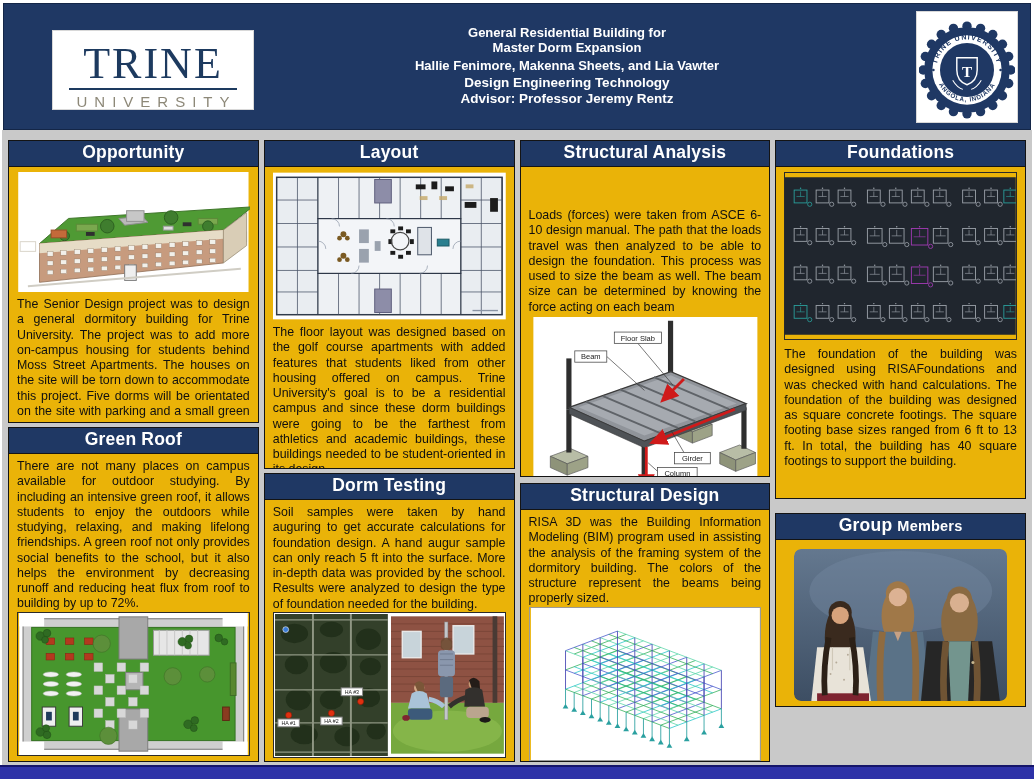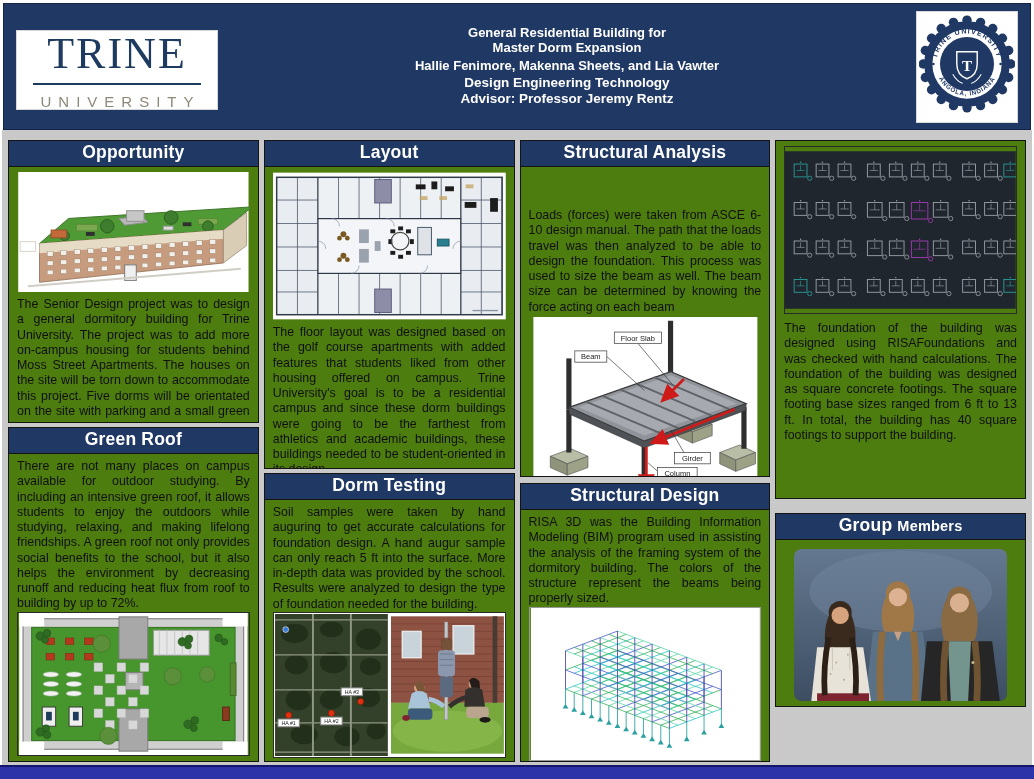--- a/index.html
+++ b/index.html
@@ -5,37 +5,37 @@
   html,body{margin:0;padding:0;}
   body{width:1034px;height:779px;position:relative;background:#ffffff;
        font-family:"Liberation Sans", sans-serif;overflow:hidden;}
   .poster{position:absolute;inset:0;}
 
   
   .hdr{position:absolute;left:3px;top:3px;right:3px;height:127px;background:#1F3864;
        border:1px solid #142647;box-sizing:border-box;display:flex;align-items:center;
        justify-content:space-between;padding:0 12px;}
   .logo-box{background:#fff;display:flex;flex-direction:column;align-items:center;
-            justify-content:space-between;box-shadow:0 0 0 1px #d8d8d8 inset;}
+            justify-content:flex-end;box-shadow:0 0 0 1px #d8d8d8 inset;margin-left:36px;}
   .logo-left{width:202px;height:80px;margin-top:6px;}
   .trine-word{font-family:"Liberation Serif", serif;font-size:44px;color:#1d3a5f;
               letter-spacing:2px;line-height:1;margin-top:2px;}
   .trine-rule{width:168px;height:2px;background:#1d3a5f;margin:2px 0 3px;}
   .trine-sub{font-size:15px;letter-spacing:7px;color:#8d8878;margin-right:-7px;}
   .title-block{flex:1;text-align:center;color:#fff;padding:0 8px;}
   .t1{font-size:13px;font-weight:bold;line-height:1.18;}
   .t2{font-size:13px;font-weight:bold;line-height:1.25;margin-top:3px;}
   .t3{font-size:13.5px;font-weight:bold;line-height:1.25;}
   .logo-right{width:102px;height:112px;}
 
   
   .content{position:absolute;left:2px;right:2px;top:130px;height:635px;background:#c9c9c9;
            box-sizing:border-box;padding:10px 6px 3px;display:flex;gap:5px;}
   .col{flex:1;display:flex;flex-direction:column;min-width:0;}
-  .panel{background:#4d7c0f;border:1.6px solid #141414;box-sizing:border-box;
+  .panel{background:#eab308;border:1.6px solid #141414;box-sizing:border-box;
          display:flex;flex-direction:column;overflow:hidden;}
   .panel-header{background:#1F3864;color:#fff;font-weight:bold;font-size:17.5px;
                 text-align:center;padding:1px 0 3px;border-bottom:1.6px solid #141414;
                 flex:0 0 auto;letter-spacing:.2px;}
   .panel-header .small{font-size:14.5px;}
   .panel-body{flex:1;padding:5px 8px 6px;font-size:12.4px;line-height:1.23;color:#101010;
               text-align:justify;display:flex;flex-direction:column;min-height:0;}
   .fig{flex:0 0 auto;}
   .fig svg{display:block;width:100%;}
   .bordered{border:1px solid #2a2a2a;box-sizing:border-box;}
@@ -660,20 +660,21 @@
                 <path d="M159,138.4 L162,133.4 L165,138.4 Z" fill="#2aa0a0"></path>
               </svg>
           </div>
         </div>
       </div>
     </div>
 
     <div class="col">
 
       <div class="panel p-found">
+        <div class="panel-header">Foundations</div>
         <div class="panel-body">
           <div class="fig bordered">
             <svg id="footings-svg" viewBox="0 0 252 172" height="166">
               <rect width="252" height="172" fill="#20262e"></rect>
             <rect x="10" y="14" width="14" height="14" fill="none" stroke="#2a9d9a" stroke-width="1"></rect>
                 <circle cx="27" cy="29.5" r="2.3" fill="none" stroke="#2a9d9a" stroke-width="0.9"></circle>
                 <line x1="17" y1="15.5" x2="17" y2="21" stroke="#2a9d9a" stroke-width="0.8" opacity="0.85"></line>
                 <line x1="12.5" y1="21" x2="21.5" y2="21" stroke="#2a9d9a" stroke-width="0.8" opacity="0.85"></line>
                 <circle cx="17" cy="12" r="0.8" fill="#2a9d9a"></circle>
                 <rect x="34" y="14" width="14" height="14" fill="none" stroke="#9aa0a8" stroke-width="1"></rect>

